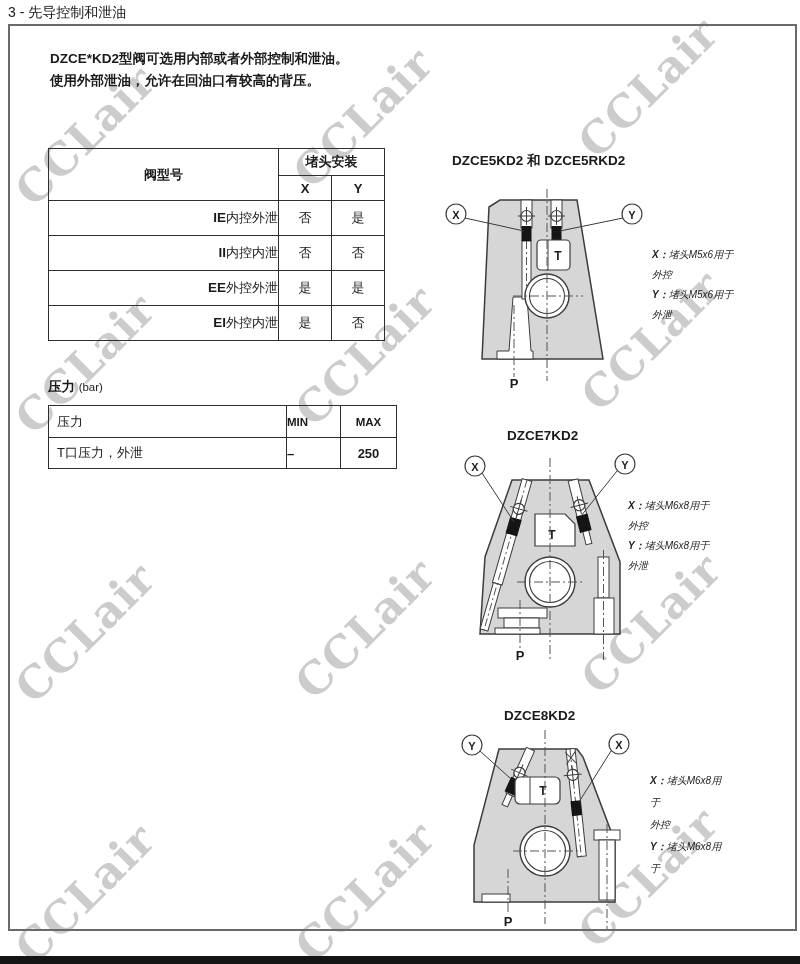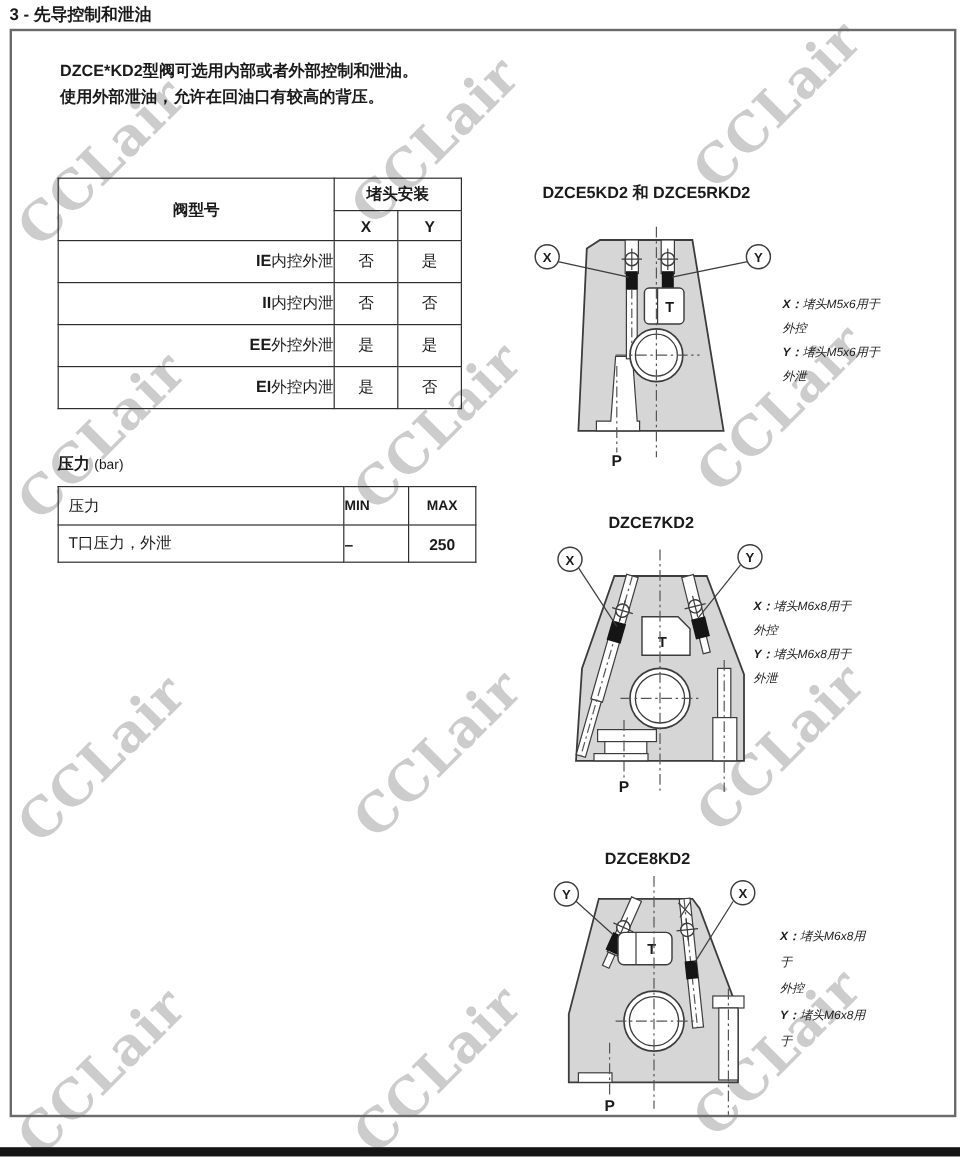--- a/index.html
+++ b/index.html
@@ -4,21 +4,21 @@
 <style>
   html,body{margin:0;padding:0;background:#ffffff;}
   .page{position:relative;width:800px;height:964px;background:#fff;overflow:hidden;
         font-family:"Liberation Sans",sans-serif;color:#1a1a1a;}
   
   .wm{position:absolute;width:190px;text-align:center;
       font-family:"DejaVu Serif",serif;font-weight:bold;font-size:44px;
       color:#cccccc;transform:rotate(-45deg);letter-spacing:1px;
       user-select:none;pointer-events:none;z-index:0;}
   
-  .page-title{position:absolute;left:8px;top:4px;font-size:14px;font-weight:bold;z-index:3;}
+  .page-title{position:absolute;left:8px;top:4px;font-size:14px;font-weight:normal;z-index:3;}
   
   .frame{position:absolute;left:8px;top:24px;width:789px;height:907px;
          border:2px solid #6a6a6a;box-sizing:border-box;z-index:1;}
   .intro{position:absolute;left:20px;top:22px;font-size:13.5px;line-height:22px;font-weight:bold;margin-left:20px;}
   
   table{border-collapse:collapse;table-layout:fixed;}
   .plug-table{position:absolute;left:38px;top:122px;width:337px;padding-left:44px;}
   .plug-table td{border:1.5px solid #2e2e2e;font-size:13px;padding:0;}
   .pt-model{width:229px;text-align:center;}
   .pt-x{width:53px;text-align:center;font-weight:bold;}

